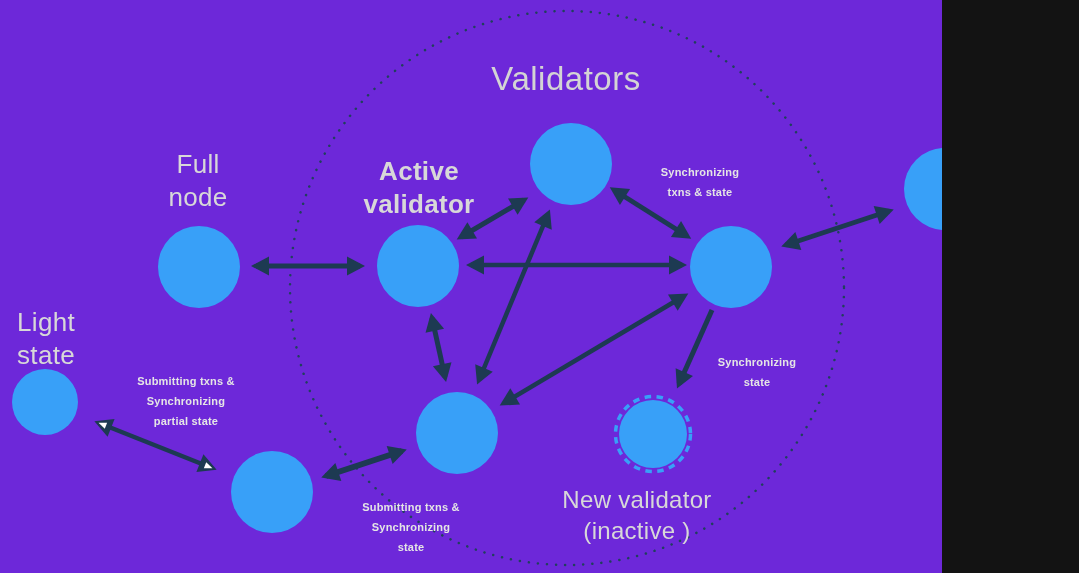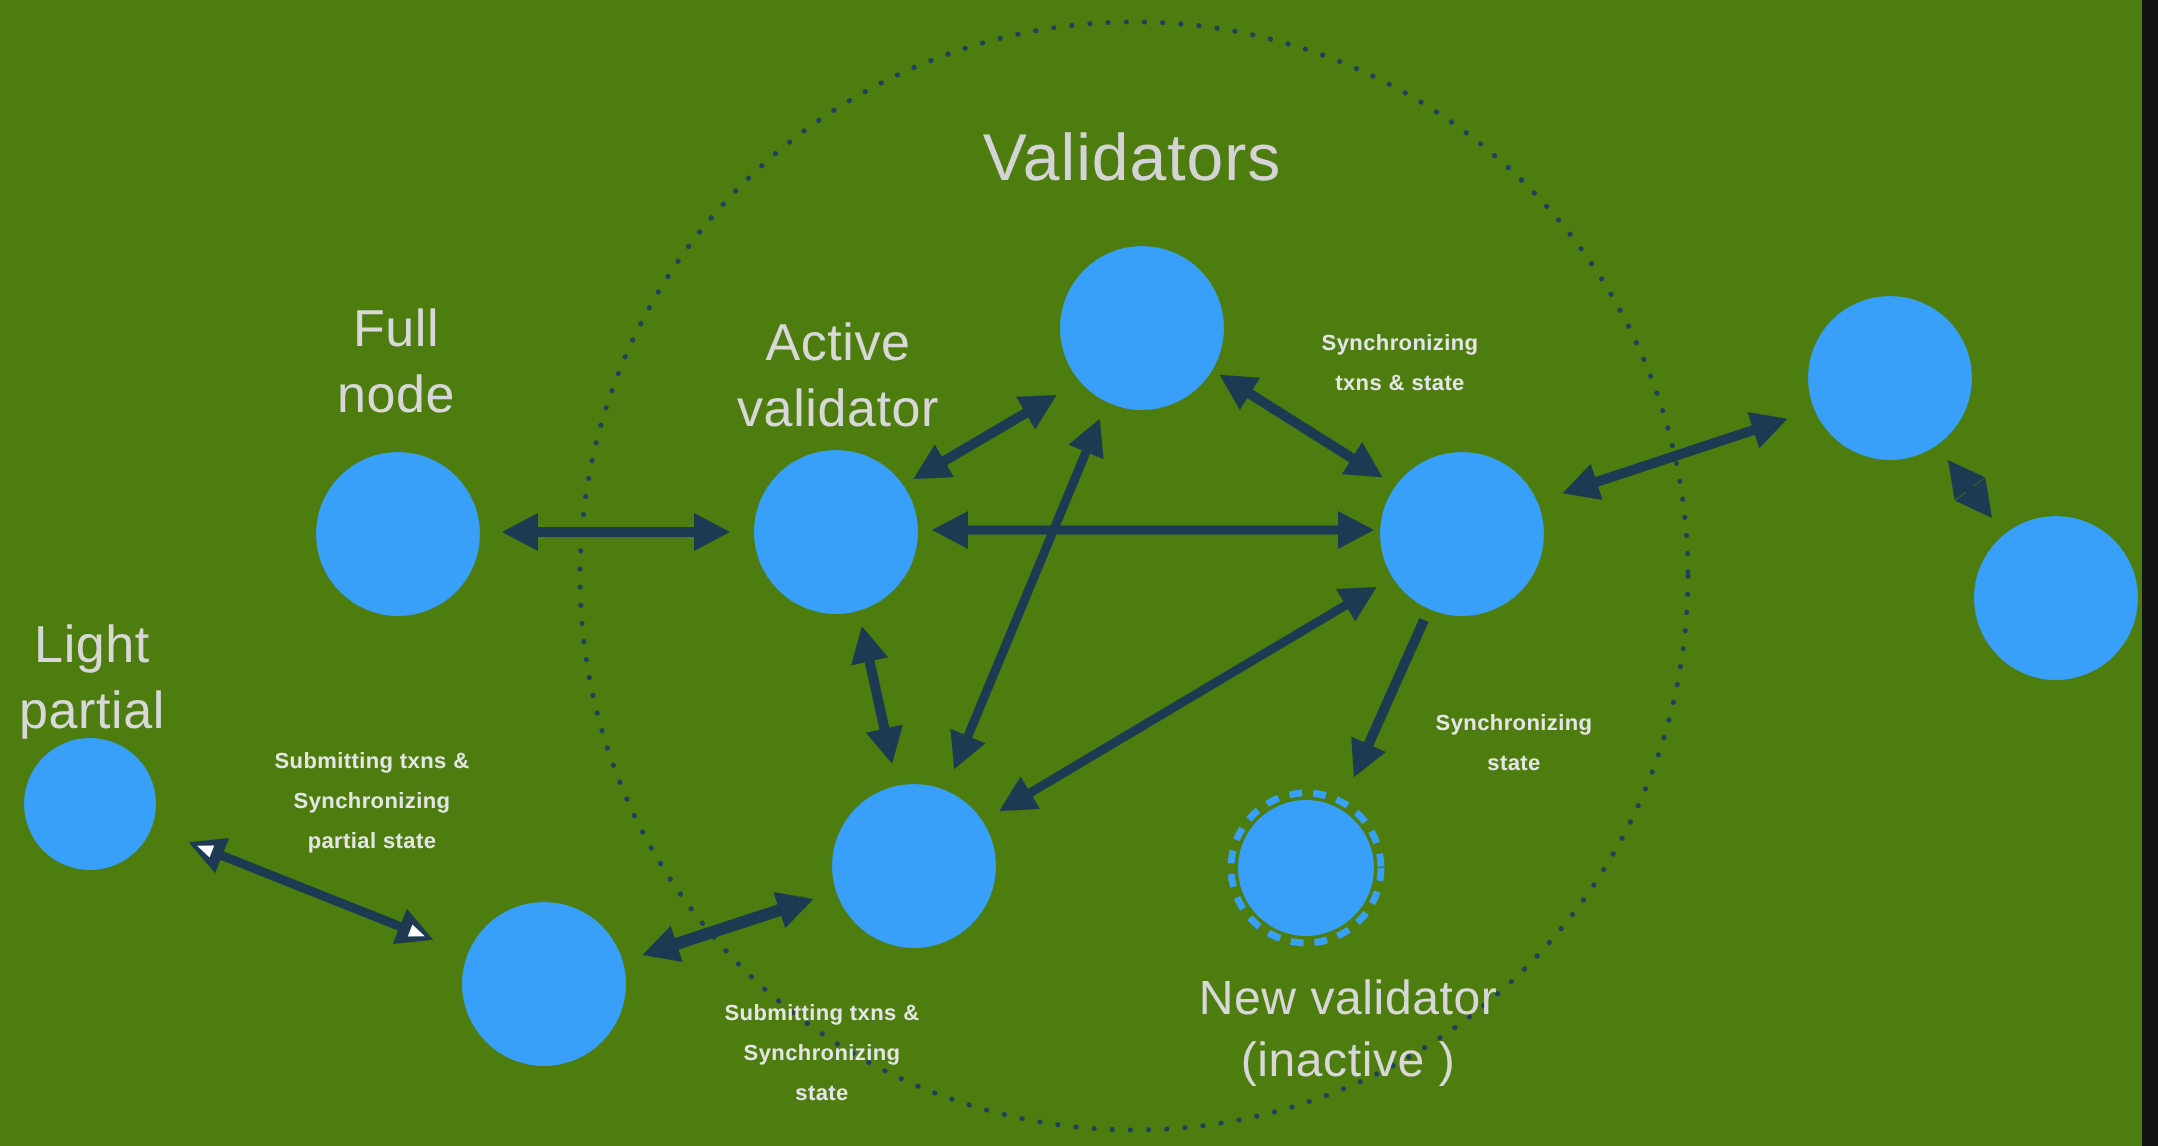--- a/index.html
+++ b/index.html
@@ -1,19 +1,19 @@
 <!DOCTYPE html>
 <html><head>
 <meta charset="utf-8">
 <style>
   html,body{margin:0;padding:0;background:#131313;}
   .canvas{
     position:relative;
-    width:1071px;height:573px;
-    background:#4d7c0f;
+    width:942px;height:573px;
+    background:#6d28d9;
     overflow:hidden;
     font-family:"Liberation Sans",sans-serif;
   }
   .canvas svg{position:absolute;left:0;top:0;}
   .lbl{
     position:absolute;
     transform:translateX(-50%);
     text-align:center;
     white-space:pre-line;
     color:#d8d8d8;
@@ -72,27 +72,27 @@
       <circle cx="945" cy="189" r="41"></circle>
       <circle cx="1028" cy="299" r="41"></circle>
     </g>
   </svg>
 
   <div class="lbl lbl-title" style="left:566px;top:60px;">Validators</div>
 
   <div class="lbl lbl-lg" style="left:198px;top:148px;">Full
 node</div>
 
-  <div class="lbl lbl-lg" style="left:419px;top:155px;">Active
+  <div class="lbl lbl-lg" style="left:419px;top:155px;font-weight:bold;">Active
 validator</div>
 
   <div class="lbl lbl-lg" style="left:46px;top:306px;">Light
-partial</div>
+state</div>
 
-  <div class="lbl lbl-md" style="left:674px;top:484px;">New validator
+  <div class="lbl lbl-md" style="left:637px;top:484px;">New validator
 (inactive )</div>
 
   <div class="lbl lbl-sm" style="left:700px;top:162px;">Synchronizing
 txns &amp; state</div>
 
   <div class="lbl lbl-sm" style="left:757px;top:352px;">Synchronizing
 state</div>
 
   <div class="lbl lbl-sm" style="left:186px;top:371px;">Submitting txns &amp;
 Synchronizing

